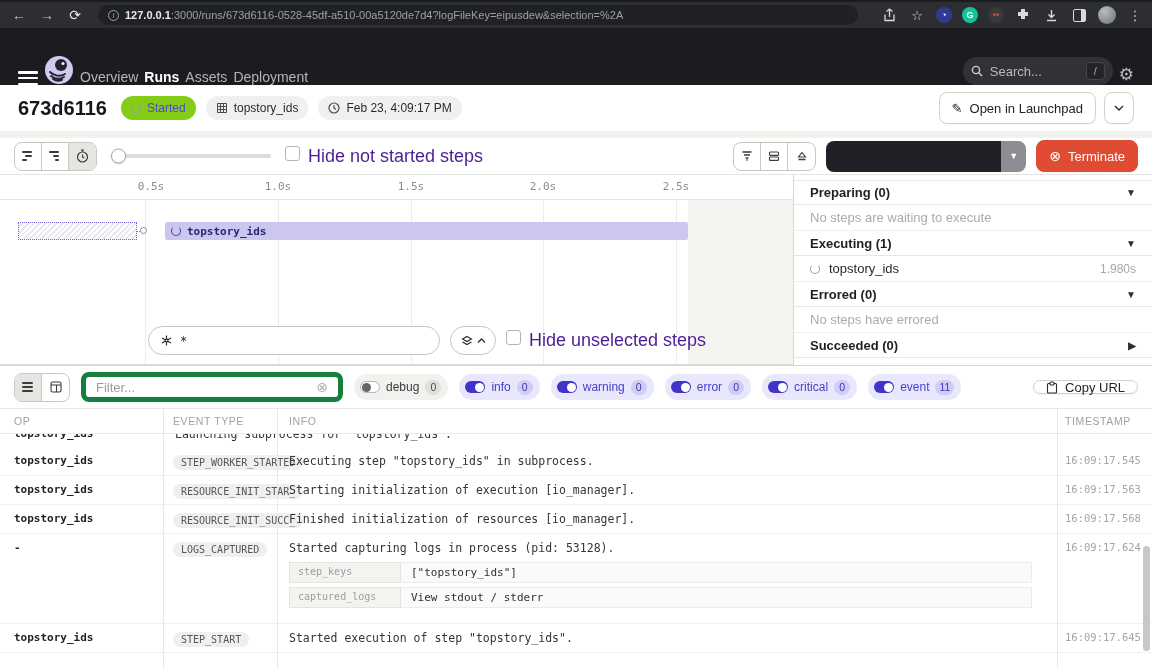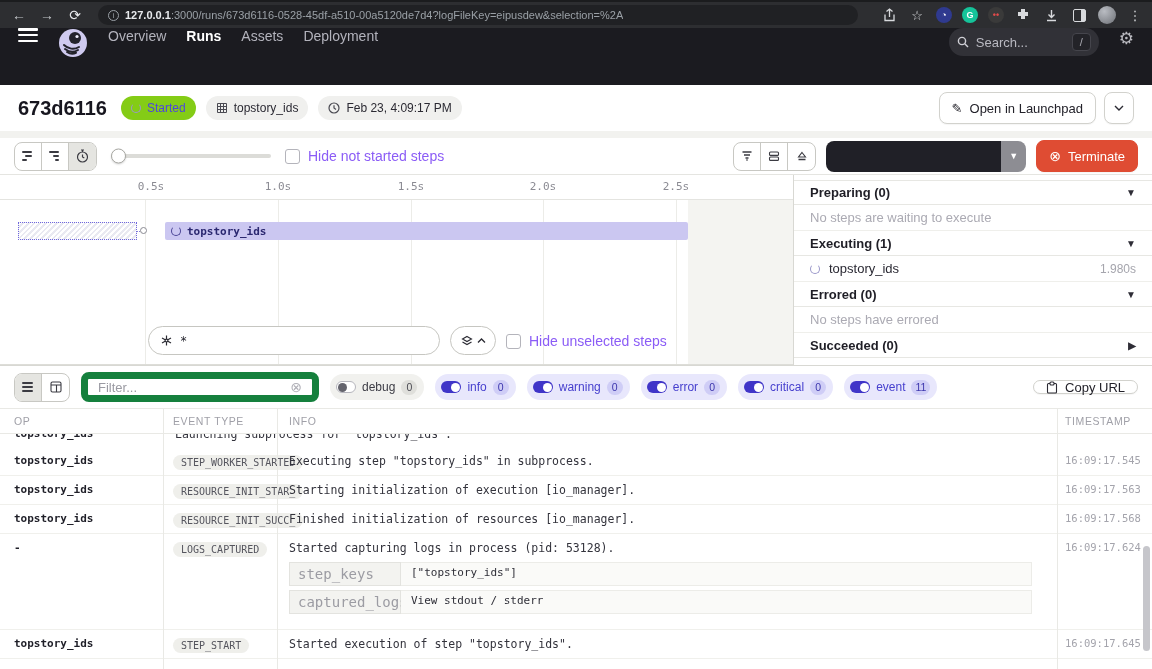--- a/index.html
+++ b/index.html
@@ -15,21 +15,21 @@
 .urltext{font-size:11px;color:#9aa0a6;white-space:nowrap;overflow:hidden}
 .urltext b{color:#e8eaed;font-weight:700}
 .chromeicons{display:flex;align-items:center;gap:10px;margin-left:auto}
 .cicon{width:18px;height:18px;display:flex;align-items:center;justify-content:center;color:#d8dadd;font-size:13px}
 .ext{width:16px;height:16px;border-radius:50%;display:flex;align-items:center;justify-content:center;font-size:9px;font-weight:700;color:#fff}
 .avatar{width:18px;height:18px;border-radius:50%;background:radial-gradient(circle at 35% 30%,#b9bcc2,#6d7076)}
 .sidebar-ic{width:13px;height:13px;border:1.5px solid #d8dadd;border-radius:2px;position:relative}
 .sidebar-ic:after{content:"";position:absolute;right:0;top:0;bottom:0;width:4px;background:#d8dadd}
 
 
-.appnav{height:57px;background:#1b1b20;display:flex;align-items:flex-start;padding:0 18px;gap:20px;flex:none}
+.appnav{height:57px;background:#1b1b20;display:flex;align-items:flex-end;padding:0 18px;gap:6px;flex:none}
 .burger{width:20px;height:14px;display:flex;flex-direction:column;justify-content:space-between}
 .burger span{height:2.5px;background:#fff;border-radius:1px}
 .navlink{color:#b3b3bc;font-size:14px;text-decoration:none}
 .navlink.active{color:#fff;font-weight:700}
 .searchpill{margin-left:auto;width:150px;height:28px;background:#313137;border-radius:15px;display:flex;align-items:center;padding:0 8px;gap:7px}
 .searchpill .ph{color:#b9b9c1;font-size:13px;flex:1}
 .kbd{background:#232328;border:1px solid #45454c;color:#a9a9b1;font-size:11px;border-radius:4px;padding:0 7px;line-height:16px}
 
 
 .runheader{height:46px;background:#fff;display:flex;align-items:center;padding:0 18px;gap:10px;flex:none}
@@ -48,21 +48,21 @@
 .toolbar{height:37px;background:#fff;border-bottom:1px solid #e5e5e1;display:flex;align-items:center;padding:0 14px;gap:14px;flex:none}
 .seg{display:flex;border:1px solid #c8c8c3;border-radius:8px;overflow:hidden;background:#fff}
 .seg .s{width:27px;height:27px;display:flex;align-items:center;justify-content:center;border-right:1px solid #c8c8c3;color:#3b3b42}
 .seg .s:last-child{border-right:none}
 .seg .s.active{background:#e5e5e1}
 .bars{width:12px;height:10px;display:flex;flex-direction:column;justify-content:space-between}
 .bars i{height:2px;background:#3b3b42;border-radius:1px;display:block}
 .slider{width:160px;height:4px;background:#dcdcd8;border-radius:2px;position:relative}
 .slider .knob{position:absolute;left:0;top:50%;transform:translate(0,-50%);width:15px;height:15px;background:#fff;border:1px solid #a7a7a2;border-radius:50%;box-shadow:0 1px 2px rgba(0,0,0,.15)}
 .chk{width:15px;height:15px;border:1px solid #b4b4bb;border-radius:3px;background:#fff;flex:none}
-.chklabel{display:flex;align-items:flex-end;gap:8px;font-size:14px;color:#8b5cf6}
+.chklabel{display:flex;align-items:flex-start;gap:8px;font-size:18px;color:#4c1d95}
 .toolbar .right{margin-left:auto;display:flex;align-items:center;gap:10px}
 .splitbtn{display:flex;height:31px;border-radius:8px;overflow:hidden}
 .splitbtn .main{background:#202027;color:#fff;font-size:13px;display:flex;align-items:center;padding:0 13px}
 .splitbtn .caret{width:25px;background:#8d8d93;color:#fff;display:flex;align-items:center;justify-content:center;font-size:9px}
 .btn.danger{background:#df4c33;border-color:#df4c33;color:#fff;font-weight:400}
 .xcirc{font-size:14px;line-height:1}
 
 
 .main{height:190px;display:flex;flex:none}
 .gantt{flex:1;position:relative;background:#fff;border-bottom:1px solid #dddDD8}
@@ -84,21 +84,21 @@
 .sp-head{height:25px;display:flex;align-items:center;justify-content:space-between;padding:0 16px;border-bottom:1px solid #e7e7e3;font-weight:700;color:#1f1e26}
 .sp-head.first{border-top:1px solid #e7e7e3}
 .sp-caret{font-size:10px;color:#2e2d36}
 .sp-empty{height:26px;display:flex;align-items:center;padding:0 16px;color:#abaab3;border-bottom:1px solid #efefeb}
 .sp-step{height:26px;display:flex;align-items:center;gap:9px;padding:0 16px;border-bottom:1px solid #efefeb;color:#2a2933}
 .sp-step .dur{margin-left:auto;color:#a5a5ad;font-size:12px}
 
 
 .logsec{flex:1;display:flex;flex-direction:column;border-top:1px solid #d8d8d3;min-height:0}
 .logbar{height:42px;display:flex;align-items:center;gap:11px;padding:0 14px;flex:none}
-.finput{width:238px;height:30px;border:7px solid #15803d;border-radius:8px;display:flex;align-items:center;padding:0 10px;gap:6px}
+.finput{width:262px;height:30px;border:5px solid #15803d;border-radius:8px;display:flex;align-items:center;padding:0 10px;gap:6px}
 .finput input{border:none;outline:none;flex:1;font-size:13px;color:#33333c;font-family:"Liberation Sans",sans-serif;background:transparent}
 .finput input::placeholder{color:#9a9aa2}
 .fclear{color:#b1b1b8;font-size:14px}
 .lvl{height:26px;border-radius:13px;display:flex;align-items:center;gap:6px;padding:0 7px 0 6px;font-size:12px}
 .lvl.off{background:#f1f1ee;color:#3c3c45}
 .lvl.on{background:#e8e7fc;color:#4740ce}
 .sw{width:20px;height:12px;border-radius:6px;position:relative;flex:none}
 .lvl.off .sw{background:#fff;border:1px solid #b6b6bd}
 .lvl.on .sw{background:#4035c8}
 .sw .k{position:absolute;top:1px;width:9px;height:9px;border-radius:50%}
@@ -115,21 +115,21 @@
 .lrow{display:flex;border-bottom:1px solid #f0f0ec;align-items:flex-start}
 .c-op{width:163px;flex:none;padding:7px 0 6px 14px;font-size:11px;color:#1f1f28;font-weight:700}
 .c-ev{width:114px;flex:none;padding:5px 8px 5px 10px}
 .c-info{flex:1;padding:7px 10px 6px 12px;font-size:11.5px;color:#33333c;min-width:0}
 .c-ts{width:95px;flex:none;padding:7px 4px 6px 8px;font-size:10.5px;color:#a4a4ac}
 .h-op{width:163px;padding-left:14px}.h-ev{width:114px;padding-left:10px}.h-info{flex:1;padding-left:12px}.h-ts{width:95px;padding-left:8px}
 .pill-ev{display:inline-block;background:#efefeb;border-radius:9px;padding:2px 8px;font-size:10px;color:#55555e;white-space:nowrap}
 .cliprow{height:13px;overflow:hidden}
 .cliprow .lrow{margin-top:-14px;border-bottom:none}
 .meta{margin:7px 0 9px;display:grid;grid-template-columns:112px 1fr;row-gap:4px;width:98%}
-.meta .k{background:#f3f3f0;border:1px solid #e3e3df;color:#9c9ca3;font-size:14px;padding:3px 8px}
+.meta .k{background:#f3f3f0;border:1px solid #e3e3df;color:#9c9ca3;font-size:10px;padding:3px 8px}
 .meta .v{border:1px solid #ececе8;border:1px solid #ecece8;border-left:none;color:#2f2f38;font-size:11px;padding:3px 10px;background:#fafaf8}
 .scrollthumb{position:absolute;right:2px;top:138px;width:7px;height:105px;background:#c6c6cb;border-radius:4px}
 svg{display:block}
 </style>
 </head>
 <body>
 
 <div class="screen">
 
   <div class="chrome">

